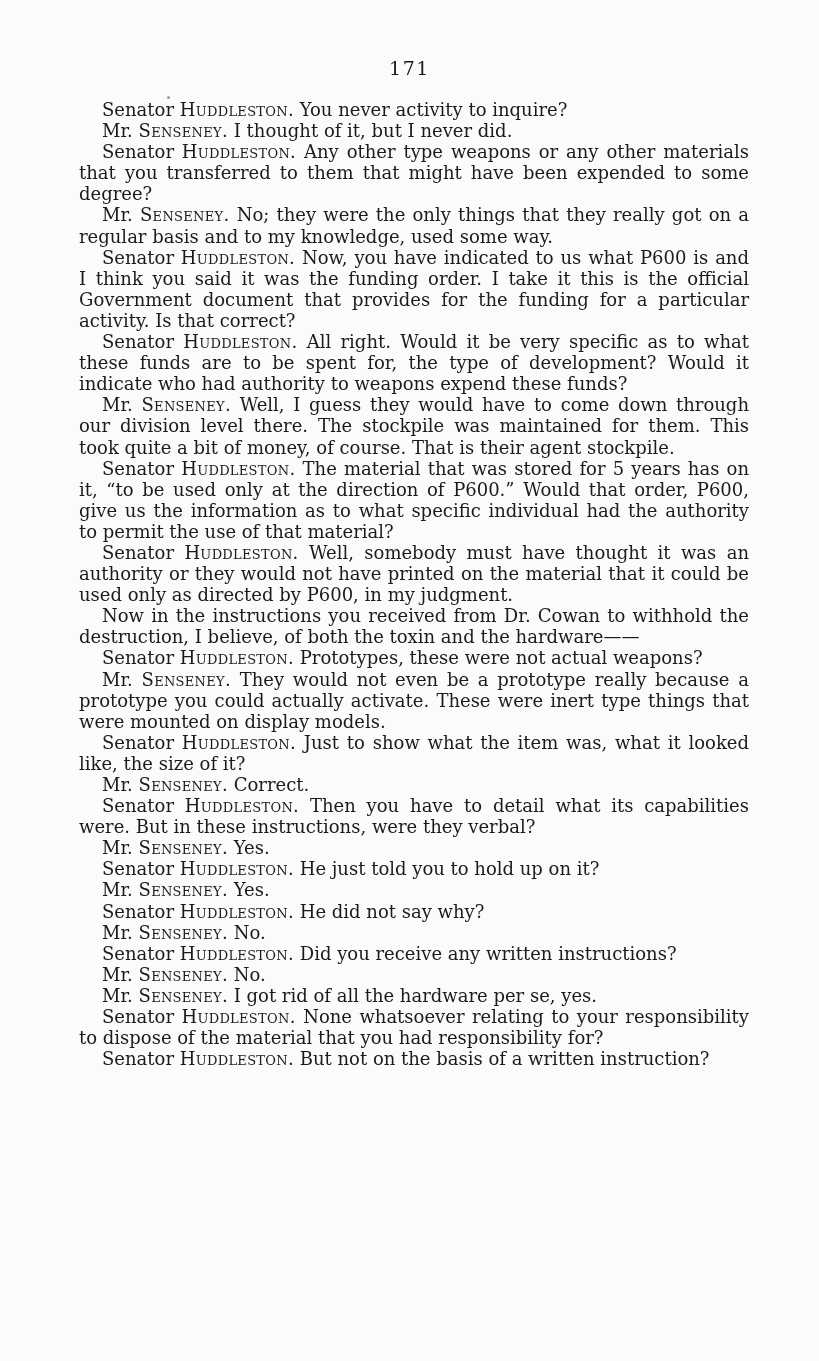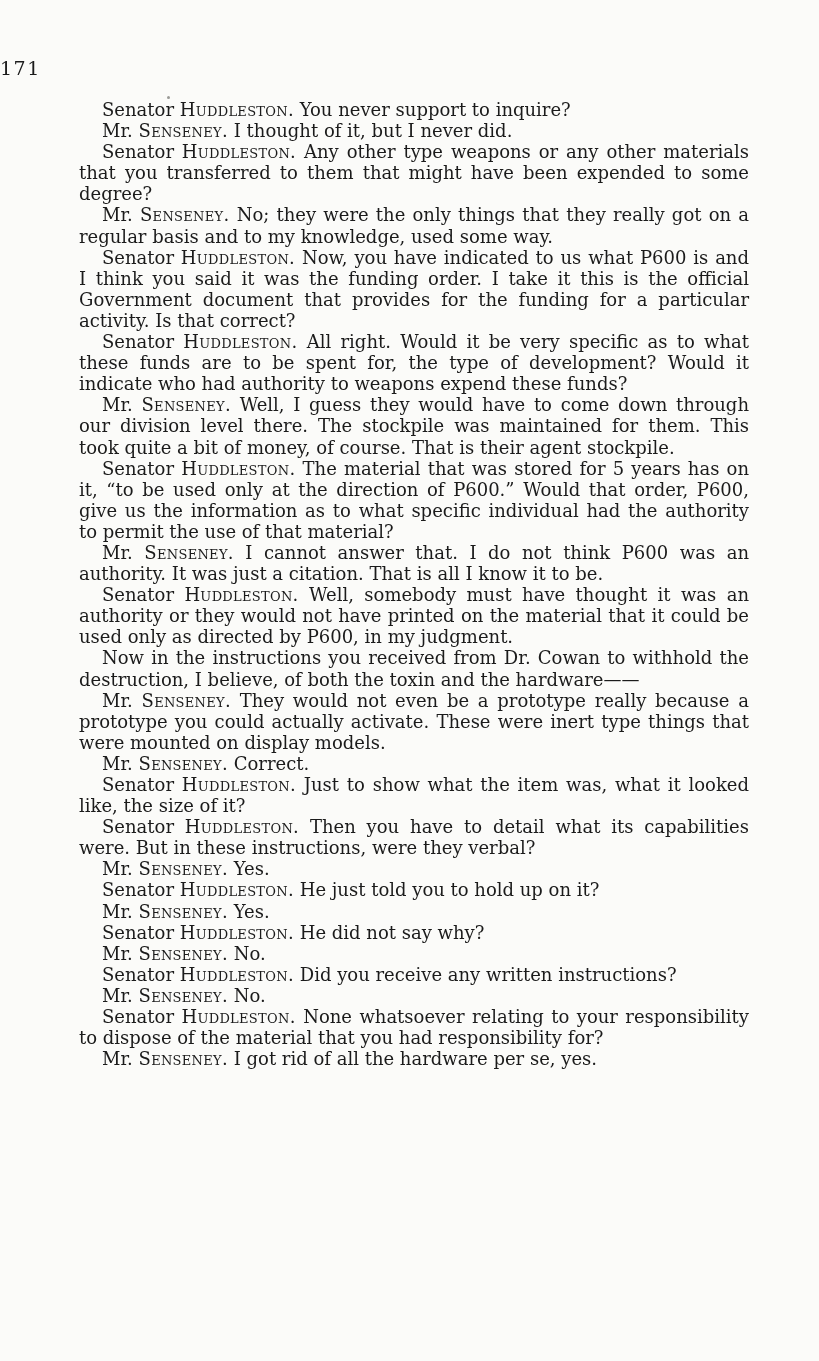--- a/index.html
+++ b/index.html
@@ -7,21 +7,21 @@
     position:relative;
     width:819px;height:1361px;
     margin:0 auto;
     background:#fbfbf9;
     color:#1b1b1b;
     font-family:"DejaVu Serif","Liberation Serif",serif;
     overflow:hidden;
   }
   .pagenum{
     position:absolute;top:57px;left:0;width:100%;
-    text-align:left;font-size:19px;letter-spacing:1.5px;
+    text-align:center;font-size:19px;letter-spacing:1.5px;
   }
   .content{
     position:absolute;top:99px;left:79px;width:670px;
     font-size:18px;line-height:21.1px;
     text-align:justify;
   }
   .para{margin:0;text-indent:23px;}
   .smallcaps{font-variant:small-caps;letter-spacing:0.3px;}
   .speck{
     position:absolute;left:167px;top:96px;width:3px;height:3px;
@@ -29,38 +29,39 @@
   }
 </style>
 </head>
 <body>
 
 <div class="page">
   <div class="pagenum">171</div>
   <div class="speck"></div>
 
   <div class="content">
-    <p class="para"><span>Senator</span> <span class="smallcaps">Huddleston.</span> <span>You never support to inquire?</span></p>
+    <p class="para"><span>Senator</span> <span class="smallcaps">Huddleston.</span> <span>You never activity to inquire?</span></p>
     <p class="para"><span>Mr.</span> <span class="smallcaps">Senseney.</span> <span>I thought of it, but I never did.</span></p>
     <p class="para"><span>Senator</span> <span class="smallcaps">Huddleston.</span> <span>Any other type weapons or any other materials that you transferred to them that might have been expended to some degree?</span></p>
     <p class="para"><span>Mr.</span> <span class="smallcaps">Senseney.</span> <span>No; they were the only things that they really got on a regular basis and to my knowledge, used some way.</span></p>
     <p class="para"><span>Senator</span> <span class="smallcaps">Huddleston.</span> <span>Now, you have indicated to us what P600 is and I think you said it was the funding order. I take it this is the official Government document that provides for the funding for a particular activity. Is that correct?</span></p>
     <p class="para"><span>Senator</span> <span class="smallcaps">Huddleston.</span> <span>All right. Would it be very specific as to what these funds are to be spent for, the type of development? Would it indicate who had authority to weapons expend these funds?</span></p>
     <p class="para"><span>Mr.</span> <span class="smallcaps">Senseney.</span> <span>Well, I guess they would have to come down through our division level there. The stockpile was maintained for them. This took quite a bit of money, of course. That is their agent stockpile.</span></p>
     <p class="para"><span>Senator</span> <span class="smallcaps">Huddleston.</span> <span>The material that was stored for 5 years has on it, “to be used only at the direction of P600.” Would that order, P600, give us the information as to what specific individual had the authority to permit the use of that material?</span></p>
-    <p class="para"><span>Mr.</span> <span class="smallcaps">Senseney.</span> <span>I cannot answer that. I do not think P600 was an authority. It was just a citation. That is all I know it to be.</span></p>
     <p class="para"><span>Senator</span> <span class="smallcaps">Huddleston.</span> <span>Well, somebody must have thought it was an authority or they would not have printed on the material that it could be used only as directed by P600, in my judgment.</span></p>
     <p class="para"><span></span> <span class="smallcaps"></span> <span>Now in the instructions you received from Dr. Cowan to withhold the destruction, I believe, of both the toxin and the hardware——</span></p>
+    <p class="para"><span>Senator</span> <span class="smallcaps">Huddleston.</span> <span>Prototypes, these were not actual weapons?</span></p>
     <p class="para"><span>Mr.</span> <span class="smallcaps">Senseney.</span> <span>They would not even be a prototype really because a prototype you could actually activate. These were inert type things that were mounted on display models.</span></p>
+    <p class="para"><span>Senator</span> <span class="smallcaps">Huddleston.</span> <span>Just to show what the item was, what it looked like, the size of it?</span></p>
     <p class="para"><span>Mr.</span> <span class="smallcaps">Senseney.</span> <span>Correct.</span></p>
-    <p class="para"><span>Senator</span> <span class="smallcaps">Huddleston.</span> <span>Just to show what the item was, what it looked like, the size of it?</span></p>
     <p class="para"><span>Senator</span> <span class="smallcaps">Huddleston.</span> <span>Then you have to detail what its capabilities were. But in these instructions, were they verbal?</span></p>
     <p class="para"><span>Mr.</span> <span class="smallcaps">Senseney.</span> <span>Yes.</span></p>
     <p class="para"><span>Senator</span> <span class="smallcaps">Huddleston.</span> <span>He just told you to hold up on it?</span></p>
     <p class="para"><span>Mr.</span> <span class="smallcaps">Senseney.</span> <span>Yes.</span></p>
     <p class="para"><span>Senator</span> <span class="smallcaps">Huddleston.</span> <span>He did not say why?</span></p>
     <p class="para"><span>Mr.</span> <span class="smallcaps">Senseney.</span> <span>No.</span></p>
     <p class="para"><span>Senator</span> <span class="smallcaps">Huddleston.</span> <span>Did you receive any written instructions?</span></p>
     <p class="para"><span>Mr.</span> <span class="smallcaps">Senseney.</span> <span>No.</span></p>
+    <p class="para"><span>Mr.</span> <span class="smallcaps">Senseney.</span> <span>I got rid of all the hardware per se, yes.</span></p>
     <p class="para"><span>Senator</span> <span class="smallcaps">Huddleston.</span> <span>None whatsoever relating to your responsibility to dispose of the material that you had responsibility for?</span></p>
-    <p class="para"><span>Mr.</span> <span class="smallcaps">Senseney.</span> <span>I got rid of all the hardware per se, yes.</span></p>
+    <p class="para"><span>Senator</span> <span class="smallcaps">Huddleston.</span> <span>But not on the basis of a written instruction?</span></p>
   </div>
 </div>
 
 </body></html>

